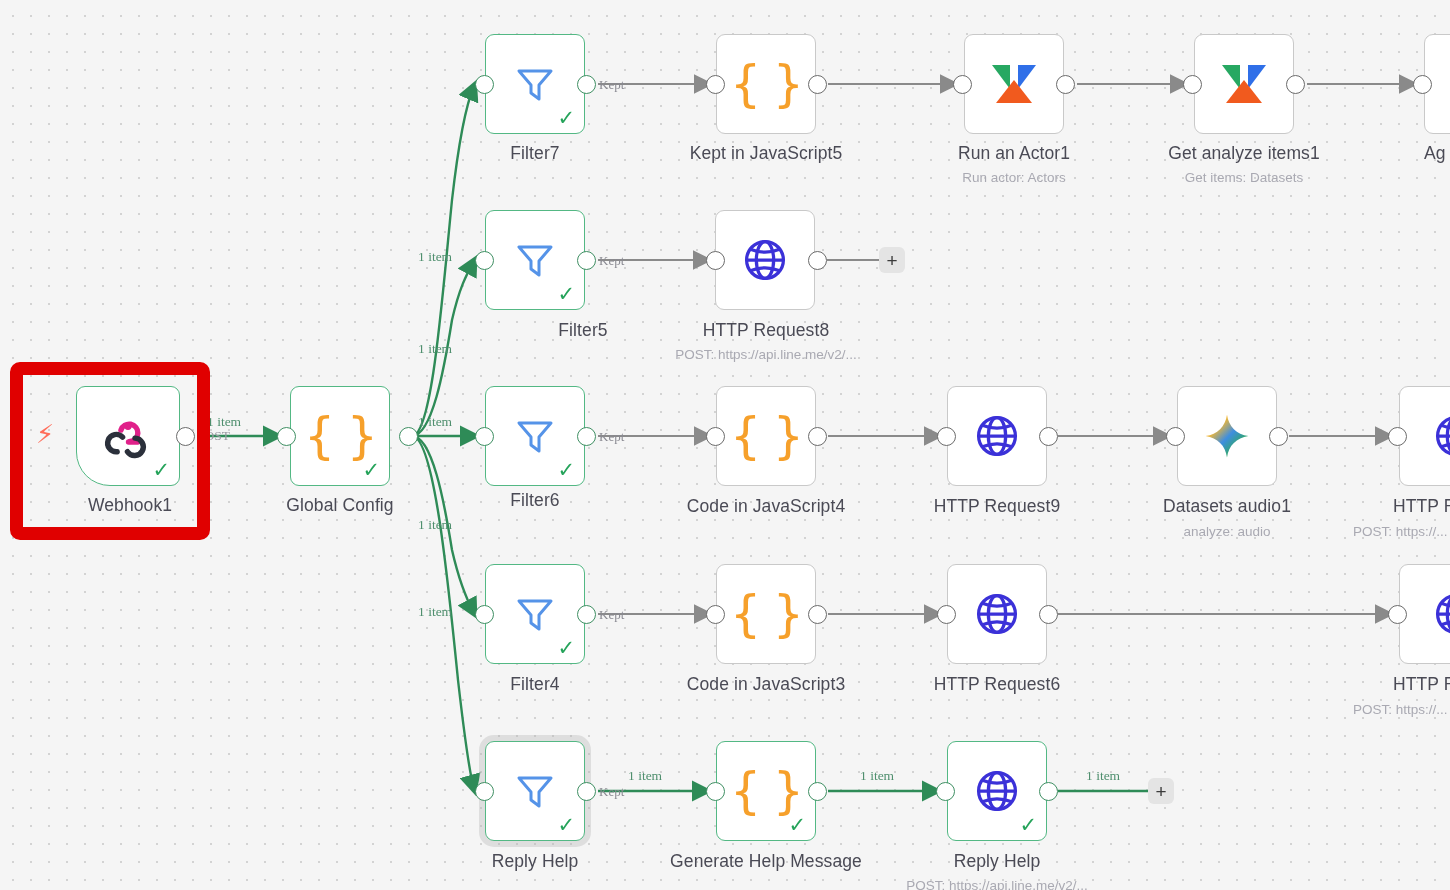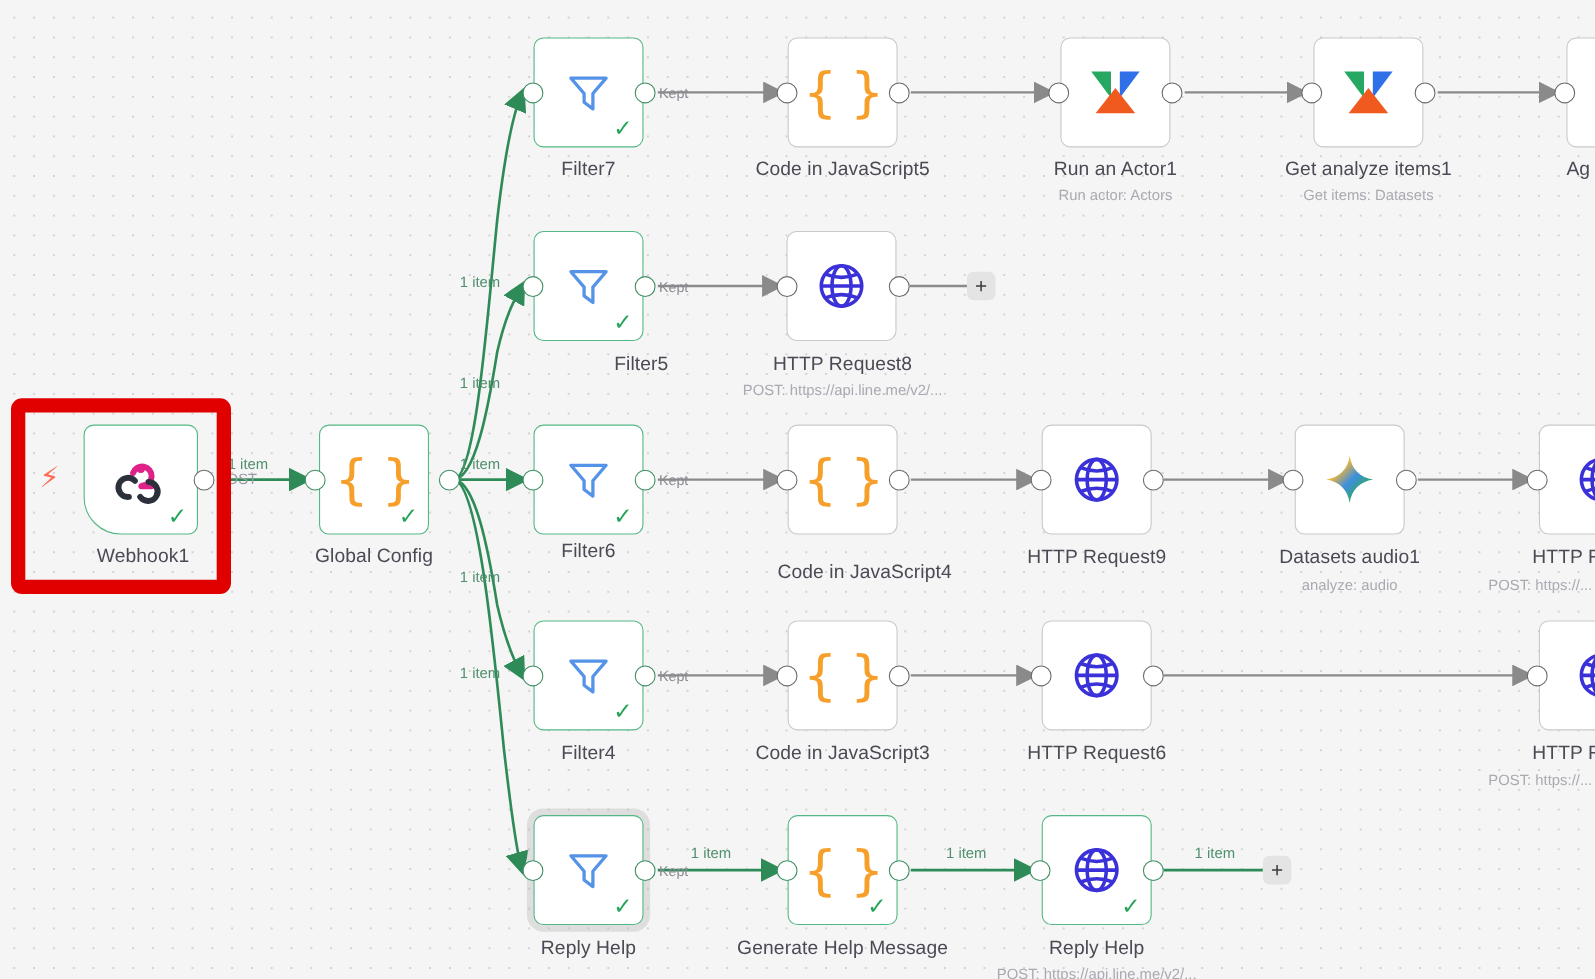--- a/index.html
+++ b/index.html
@@ -60,21 +60,21 @@
   }
 
   
   .port{
     position:absolute;width:19px;height:19px;border-radius:50%;
     background:#fff;border:1.6px solid #6b6b6b;box-sizing:border-box;z-index:8;
   }
   .port.green{border-color:#3f8f63;}
 
   .edge-label{
-    position:absolute;font-size:13.5px;color:#8a8a92;white-space:nowrap;z-index:7;
+    position:absolute;font-size:13.5px;color:#8a8a92;white-space:nowrap;z-index:7;font-family:Liberation Serif, serif;
   }
   .edge-label.green{color:#4f8f6e;}
   .edge-label.kept{color:#8a8a92;font-size:13px;}
 
   .plus-btn{
     position:absolute;width:26px;height:26px;border-radius:6px;
     background:#e4e4e4;color:#3b3b3b;
     display:flex;align-items:center;justify-content:center;
     font-size:19px;line-height:1;z-index:9;
   }
@@ -182,21 +182,21 @@
   <div class="port green" style="left:475px;top:75px;"></div>
   <div class="port green" style="left:577px;top:75px;"></div>
   <div class="edge-label kept" style="left:599px;top:77px;">Kept</div>
   <div class="label" style="left:450px;top:143px;width:170px;">Filter7</div>
 
   <div class="node" style="left:716px;top:34px;">
     <span class="code-icon">{&nbsp;}</span>
   </div>
   <div class="port" style="left:706px;top:75px;"></div>
   <div class="port" style="left:808px;top:75px;"></div>
-  <div class="label" style="left:666px;top:143px;width:200px;">Code in JavaScript5</div>
+  <div class="label" style="left:666px;top:143px;width:200px;">Kept in JavaScript5</div>
 
   <div class="node" style="left:964px;top:34px;">
     <svg class="icon" width="54" height="50" viewBox="0 0 54 50">
       <path d="M5 6 L23 6 L23 30 Z" fill="#27a862"></path>
       <path d="M49 6 L31 6 L31 30 Z" fill="#2f6fe8"></path>
       <path d="M27 21 L45 44 L9 44 Z" fill="#f15a1e"></path>
     </svg>
   </div>
   <div class="port" style="left:953px;top:75px;"></div>
   <div class="port" style="left:1056px;top:75px;"></div>
@@ -254,21 +254,21 @@
   <div class="port green" style="left:475px;top:427px;"></div>
   <div class="port green" style="left:577px;top:427px;"></div>
   <div class="edge-label kept" style="left:599px;top:429px;">Kept</div>
   <div class="label" style="left:450px;top:490px;width:170px;">Filter6</div>
 
   <div class="node" style="left:716px;top:386px;">
     <span class="code-icon">{&nbsp;}</span>
   </div>
   <div class="port" style="left:706px;top:427px;"></div>
   <div class="port" style="left:808px;top:427px;"></div>
-  <div class="label" style="left:686px;top:496px;width:200px;margin-top:13px;">Code in JavaScript4</div>
+  <div class="label" style="left:666px;top:496px;width:200px;">Code in JavaScript4</div>
 
   <div class="node" style="left:947px;top:386px;">
     <svg class="icon" width="52" height="52" viewBox="0 0 48 48">
       <circle cx="24" cy="24" r="17" fill="none" stroke="#3b31d8" stroke-width="3"></circle>
       <ellipse cx="24" cy="24" rx="8" ry="17" fill="none" stroke="#3b31d8" stroke-width="3"></ellipse>
       <line x1="7" y1="24" x2="41" y2="24" stroke="#3b31d8" stroke-width="3"></line>
       <path d="M10.5 14 Q24 19.5 37.5 14" fill="none" stroke="#3b31d8" stroke-width="3"></path>
       <path d="M10.5 34 Q24 28.5 37.5 34" fill="none" stroke="#3b31d8" stroke-width="3"></path>
     </svg>
   </div>

